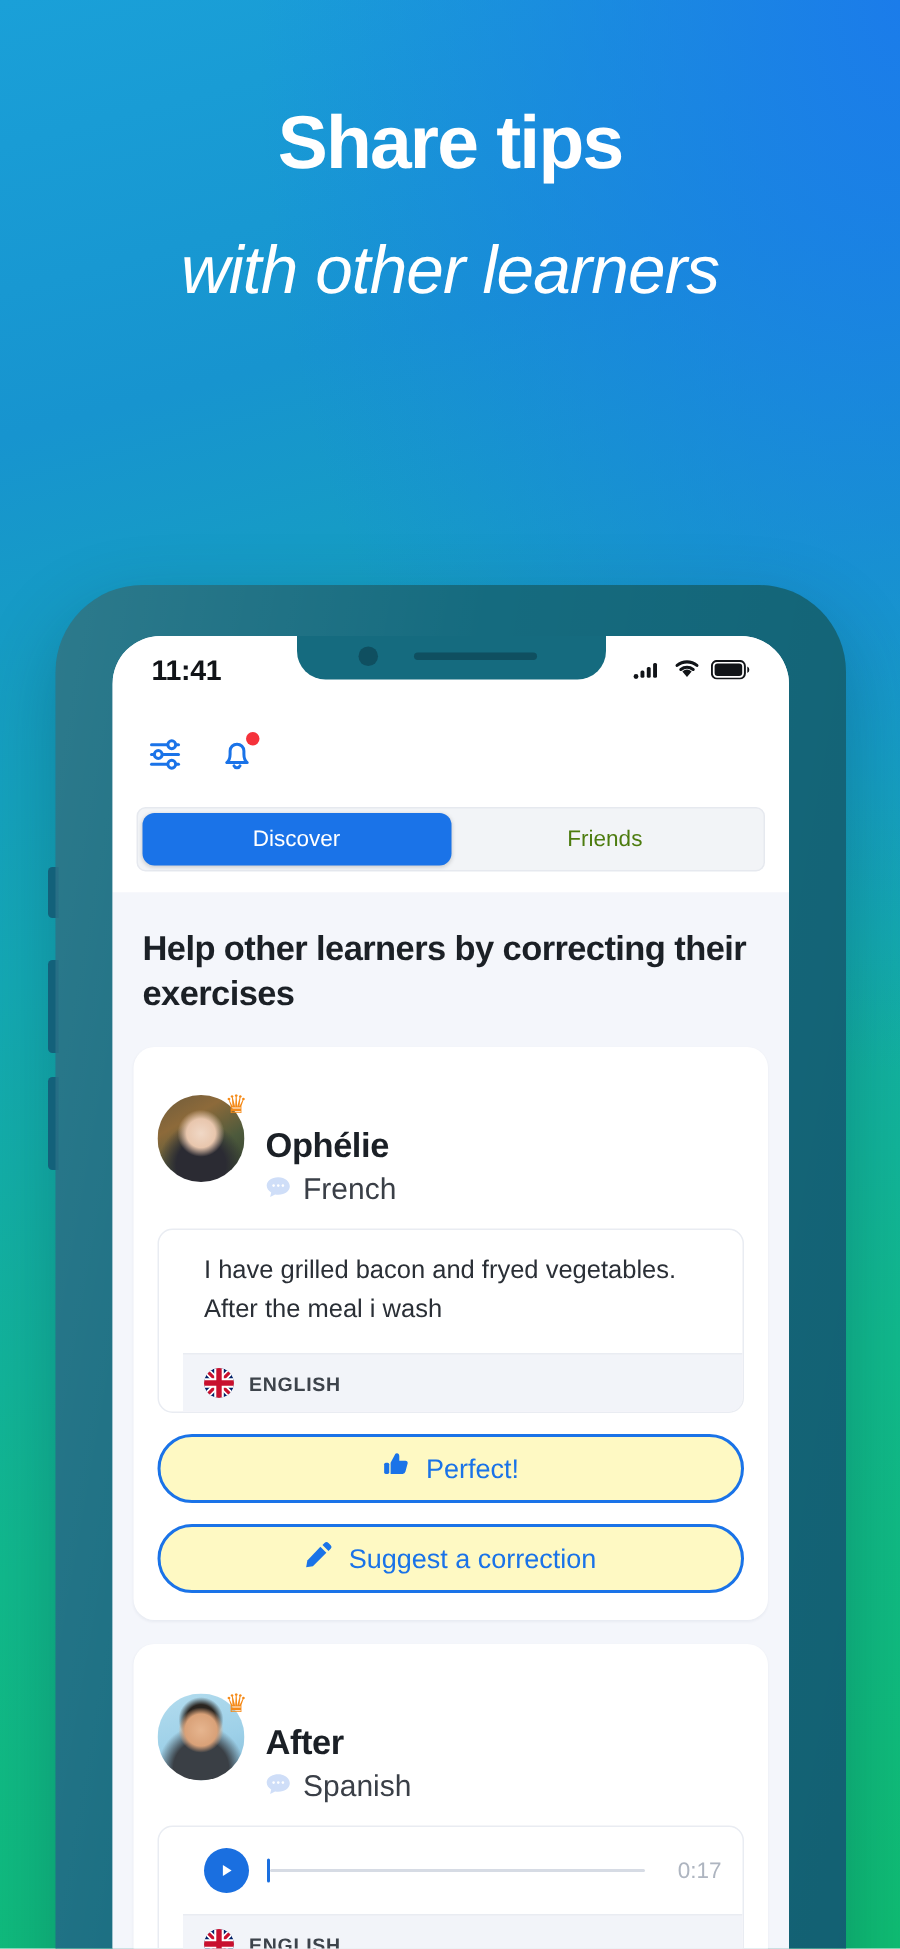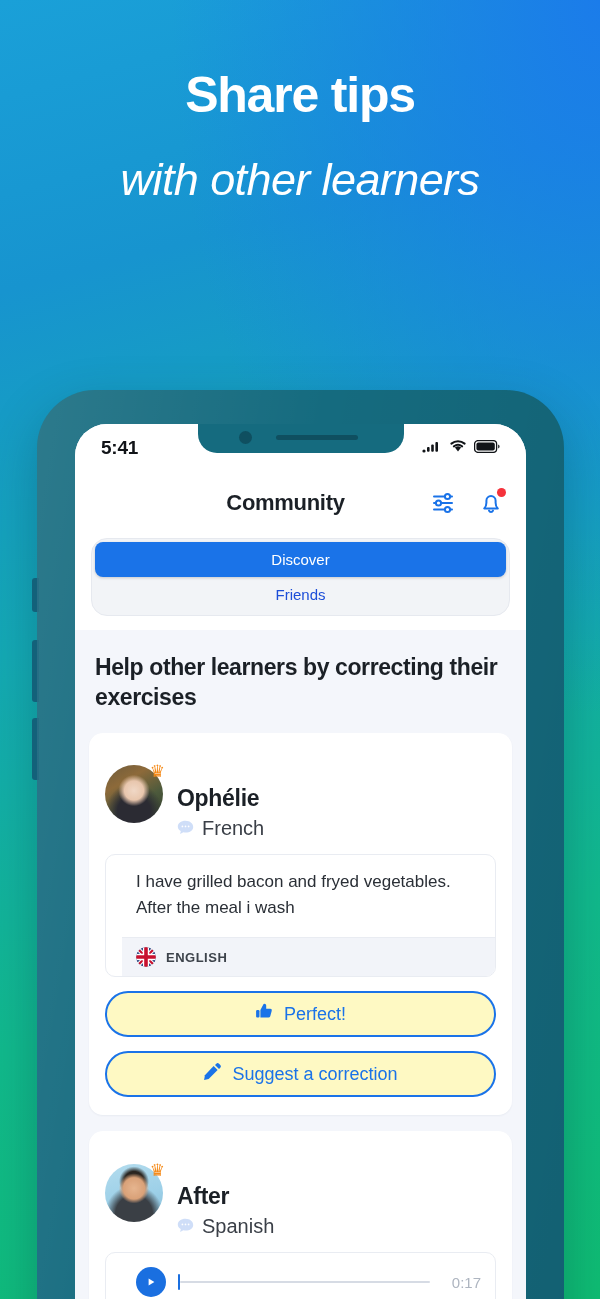--- a/index.html
+++ b/index.html
@@ -80,27 +80,26 @@
     flex:1; text-align:center; font-size:22px; font-weight:bold;
     color:#1b2026; letter-spacing:-0.3px; padding-left:48px;
   }
   .hdr-icons { display:flex; align-items:center; gap:18px; }
   .icon-btn { width:30px; height:30px; position:relative; display:flex; align-items:center; justify-content:center; }
   .bell-dot { position:absolute; right:0px; top:0px; width:9px; height:9px; border-radius:50%; background:#f5323b; }
 
   
   .seg-wrap { background:#ffffff; padding:4px 16px 14px 16px; }
   .segmented {
-    display:flex; background:#f2f4f7; border-radius:16px; padding:3px;
+    display:flex; background:#f2f4f7; border-radius:6px; padding:3px;
     border:1px solid #e6e9ef;
-    flex-direction:column;
   }
   .seg {
     flex:1; text-align:center; padding:9px 0; font-size:15px;
-    color:#1d4ed8; border-radius:8px;
+    color:#4d7c0f; border-radius:8px;
   }
   .seg.active {
     background:#1a73e8; color:#ffffff; font-weight:400;
     box-shadow:0 1px 3px rgba(0,0,0,.18);
   }
 
   
   .app-body { background:#f4f6fb; padding:0 0 0 0; }
   .section-title {
     font-size:23px; font-weight:bold; color:#1b2026;
@@ -185,21 +184,21 @@
 
 <div class="phone">
   <div class="side-btn mute"></div>
   <div class="side-btn volup"></div>
   <div class="side-btn voldn"></div>
   <div class="phone-inner-shade"></div>
 
   <div class="screen">
 
     <div class="statusbar">
-      <div class="sb-time">5:41</div>
+      <div class="sb-time">11:41</div>
       <div class="notch">
         <div class="cam"></div>
         <div class="spk"></div>
       </div>
       <div class="sb-right">
         <span>
           <svg width="20" height="14" viewBox="0 0 20 14">
             <circle cx="2" cy="12" r="1.6" fill="#111418"></circle>
             <rect x="5" y="8" width="2.6" height="4.8" rx="1" fill="#111418"></rect>
             <rect x="9.2" y="5.6" width="2.6" height="7.2" rx="1" fill="#111418"></rect>
@@ -217,21 +216,20 @@
           <svg width="26" height="13" viewBox="0 0 26 13">
             <rect x="0.6" y="0.6" width="22" height="11.8" rx="3.4" fill="none" stroke="#111418" stroke-width="1.3"></rect>
             <rect x="2.4" y="2.4" width="18.4" height="8.2" rx="2" fill="#111418"></rect>
             <path d="M24.2 4.4 v4.2 a2.3 2.3 0 0 0 0 -4.2Z" fill="#111418"></path>
           </svg>
         </span>
       </div>
     </div>
 
     <div class="app-header">
-      <div class="app-title">Community</div>
       <div class="hdr-icons">
         <div class="icon-btn">
           <svg width="26" height="26" viewBox="0 0 26 26">
             <g stroke="#1a73e8" stroke-width="2" stroke-linecap="round">
               <line x1="4" y1="6.5" x2="22" y2="6.5"></line>
               <line x1="4" y1="13" x2="22" y2="13"></line>
               <line x1="4" y1="19.5" x2="22" y2="19.5"></line>
             </g>
             <circle cx="17.5" cy="6.5" r="2.6" fill="#ffffff" stroke="#1a73e8" stroke-width="2"></circle>
             <circle cx="8.5" cy="13" r="2.6" fill="#ffffff" stroke="#1a73e8" stroke-width="2"></circle>

